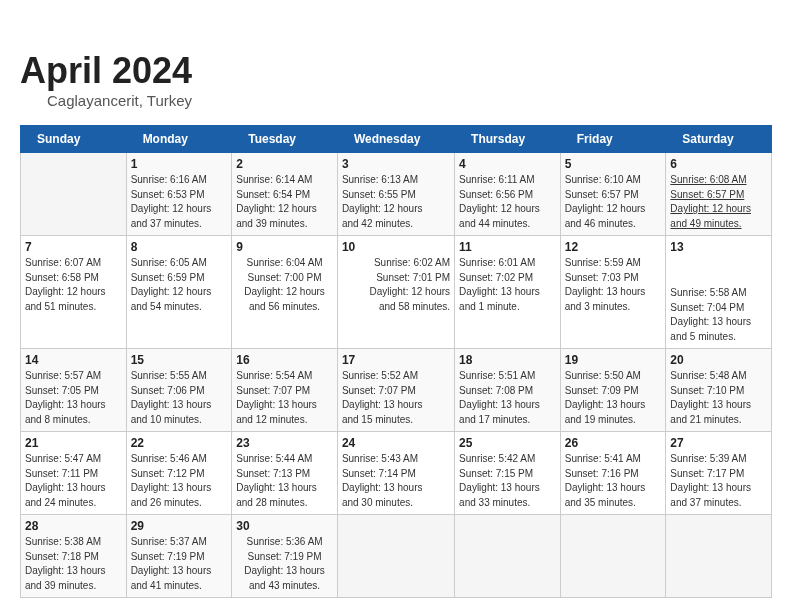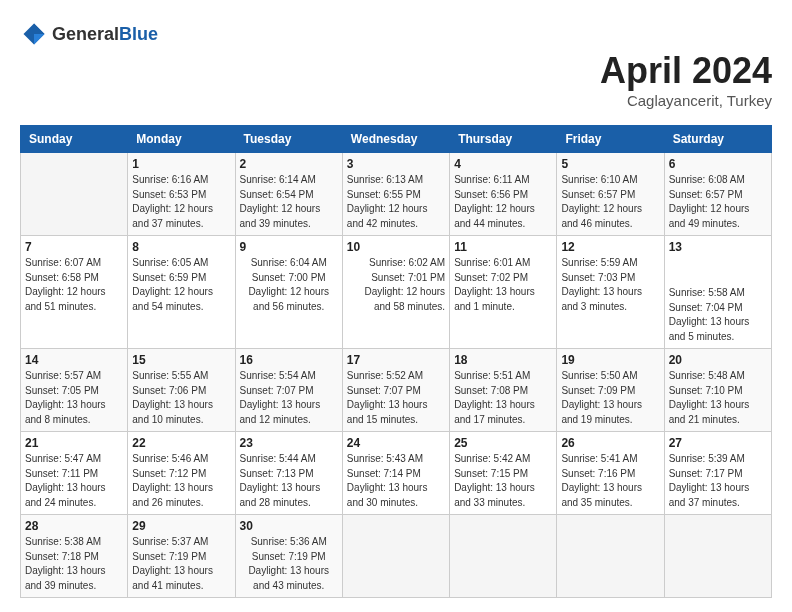--- a/index.html
+++ b/index.html
@@ -49,21 +49,21 @@
       color: #555;
     }
     table {
       width: 100%;
       border-collapse: collapse;
       font-size: 11px;
     }
     thead tr th {
       background-color: #1a5fa8;
       color: white;
-      padding: 6px 8px;
+      padding: 6px 16px;
       text-align: left;
       font-size: 12px;
       font-weight: bold;
       border: 1px solid #1a5fa8;
     }
     tbody tr td {
       border: 1px solid #ccc;
       padding: 4px;
       vertical-align: top;
       min-height: 70px;
@@ -85,32 +85,20 @@
       line-height: 1.45;
     }
     .empty-cell {
       background: #f5f5f5 !important;
     }
   </style>
 </head>
 <body>
 
 <div class="header-area">
-  <div class="logo">
-    <svg class="logo-icon" viewBox="0 0 40 40">
-      <polygon points="20,5 35,20 20,35 5,20" fill="#1a5fa8"></polygon>
-      <polygon points="20,5 35,20 20,20" fill="#1a5fa8"></polygon>
-      <polygon points="20,20 35,20 20,35" fill="#2980d9"></polygon>
-    </svg>
-    <div>
-      <div>
-        <span class="logo-text-general">General</span><span class="logo-text-blue">Blue</span>
-      </div>
-    </div>
-  </div>
   <div class="title-area">
     <div class="calendar-title">April 2024</div>
     <div class="calendar-subtitle">Caglayancerit, Turkey</div>
   </div>
 </div>
 
 <table>
   <thead>
     <tr id="weekday-header">
         <th>Sunday</th>
@@ -155,21 +143,21 @@
         </td>
         <td>
           <span class="day-num">5</span>
           <div class="day-info" style="white-space: pre-line;">Sunrise: 6:10 AM
 Sunset: 6:57 PM
 Daylight: 12 hours
 and 46 minutes.</div>
         </td>
         <td>
           <span class="day-num">6</span>
-          <div class="day-info" style="white-space: pre-line;">Sunrise: 6:08 AM
+          <div class="day-info" style="white-space: pre-line; text-decoration: underline;">Sunrise: 6:08 AM
 Sunset: 6:57 PM
 Daylight: 12 hours
 and 49 minutes.</div>
         </td>
       </tr>
       <tr>
         <td>
           <span class="day-num">7</span>
           <div class="day-info" style="white-space: pre-line;">Sunrise: 6:07 AM
 Sunset: 6:58 PM

